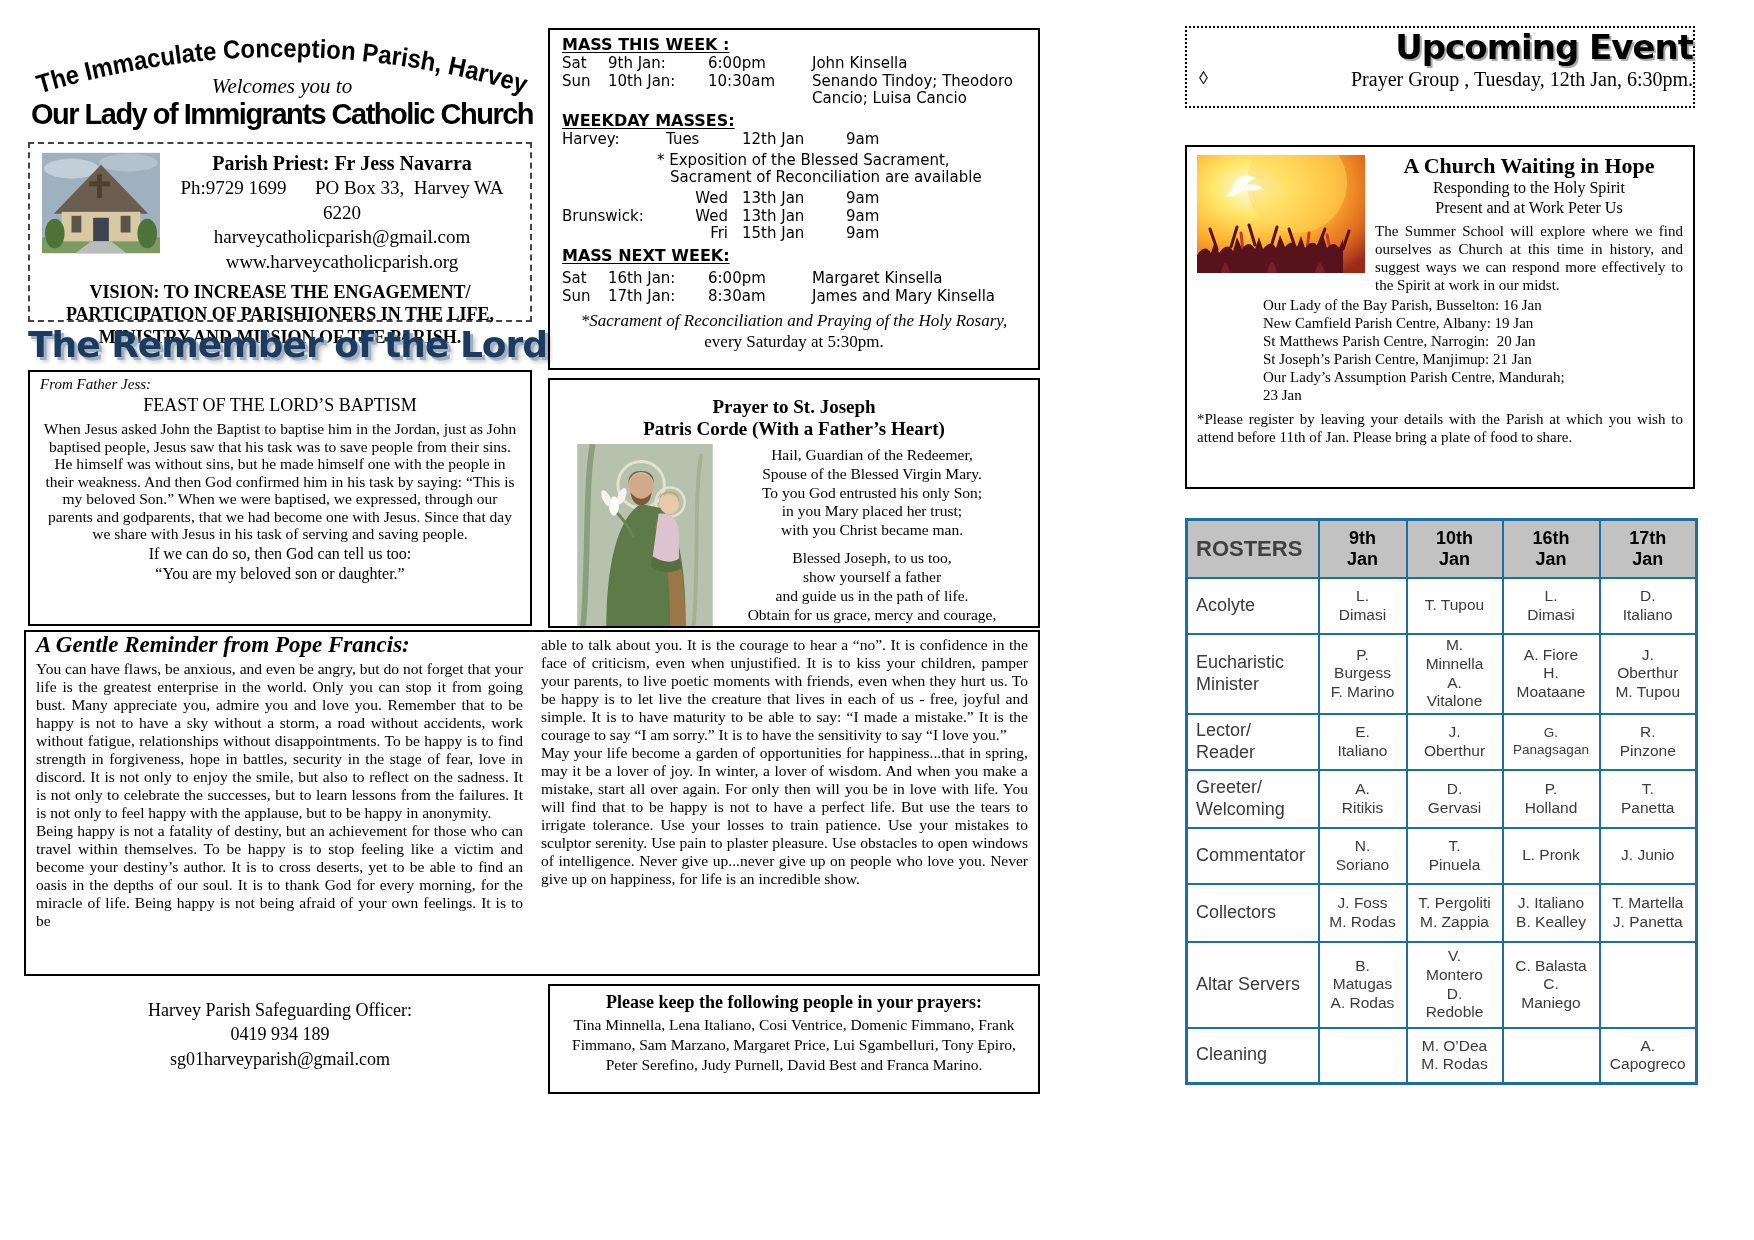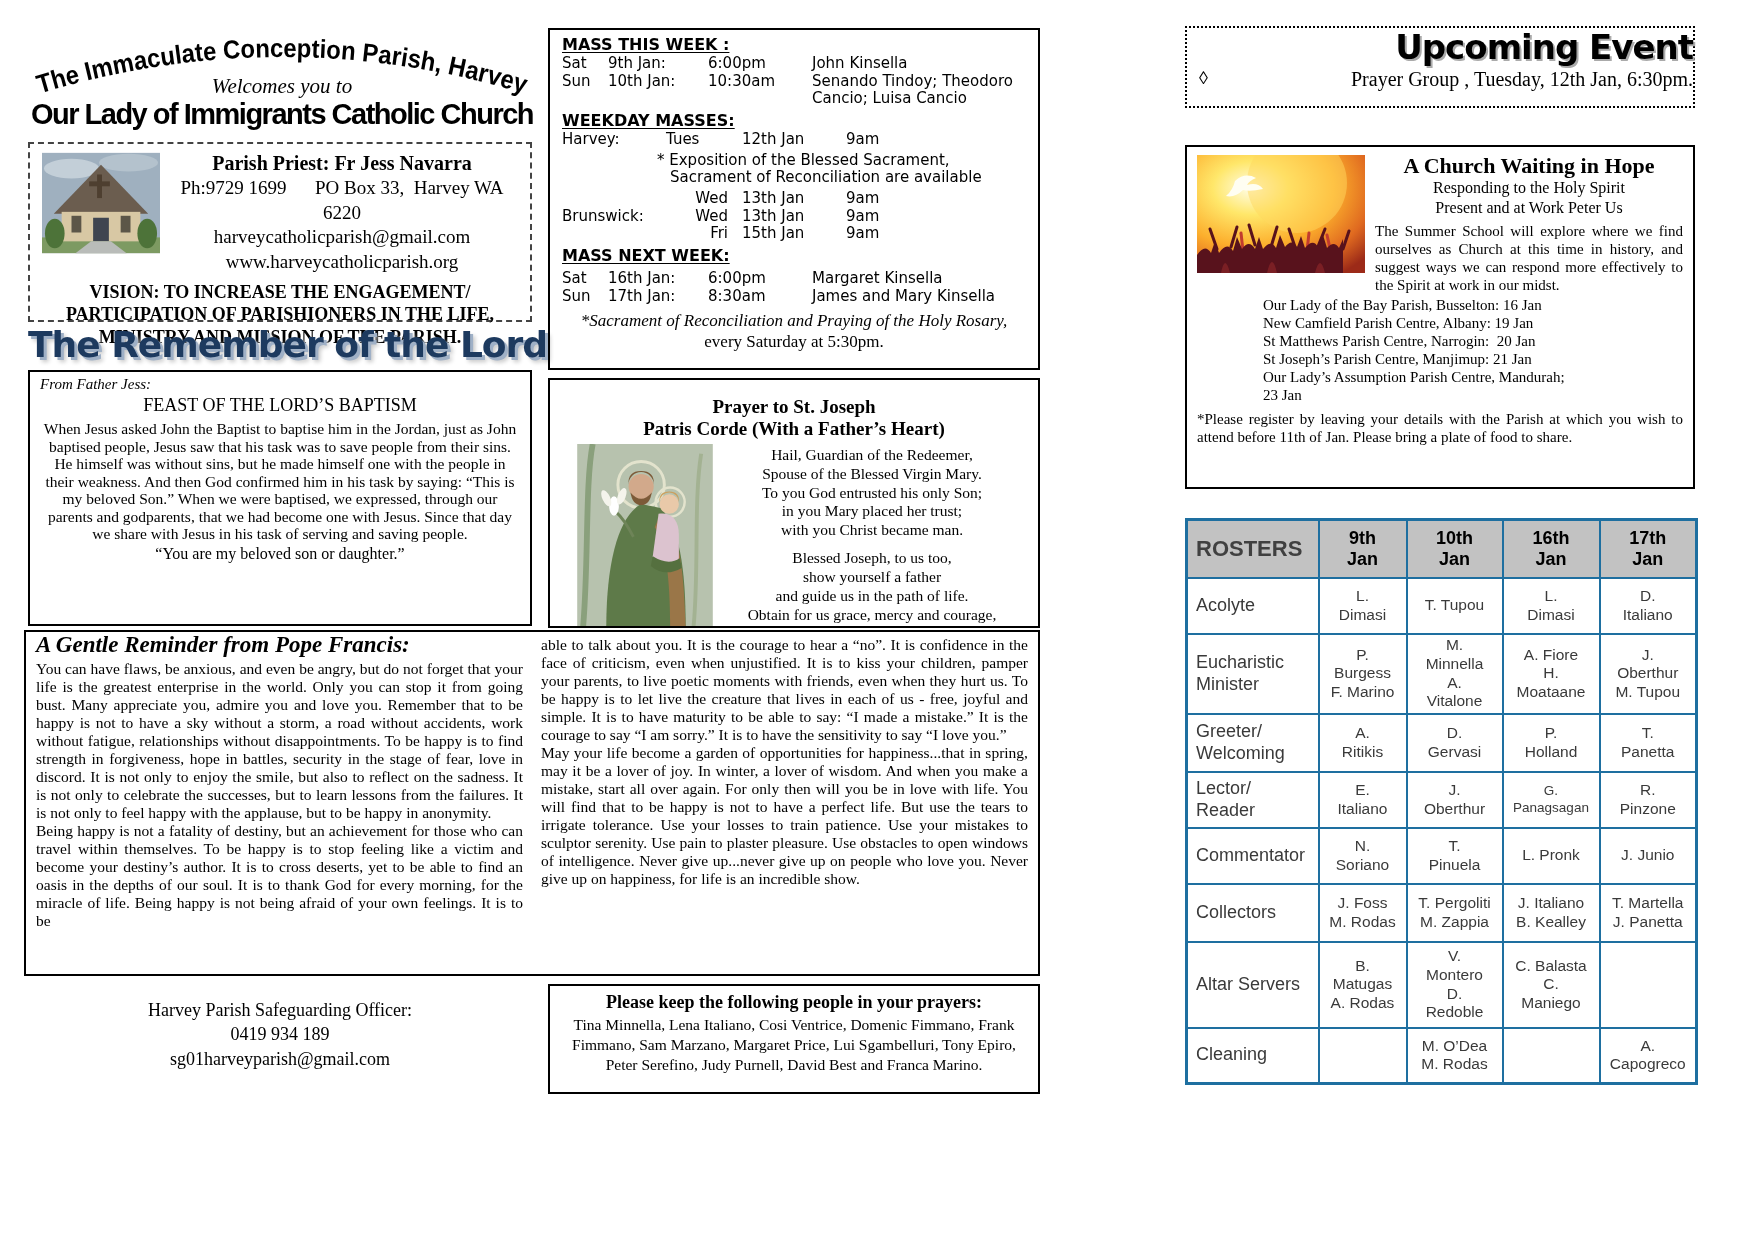--- a/index.html
+++ b/index.html
@@ -155,20 +155,21 @@
     </div>
     <div class="vb-vision">VISION:  TO INCREASE THE ENGAGEMENT/ PARTICIPATION OF PARISHIONERS IN THE LIFE, MINISTRY AND MISSION OF THE PARISH.</div>
   </div>
 
   <div class="feast-title">The Remember of the Lord</div>
 
   <div class="jess-box">
     <div class="jess-head">From Father Jess:</div>
     <div class="jess-sub">FEAST OF THE LORD’S BAPTISM</div>
     <div class="jess-body">When Jesus asked John the Baptist to baptise him in the Jordan, just as John baptised people, Jesus saw that his task was to save people from their sins. He himself was without sins, but he made himself one with the people in their weakness. And then God confirmed him in his task by saying: “This is my beloved Son.” When we were baptised, we expressed, through our parents and godparents, that we had become one with Jesus. Since that day we share with Jesus in his task of serving and saving people.</div>
+    <div class="jess-tail">If we can do so, then God can tell us too:</div>
     <div class="jess-tail">“You are my beloved son or  daughter.”</div>
   </div>
 
   <div class="pope-box">
     <div class="pope-cols">
       <div class="pope-col">
         <div class="pope-head">A Gentle Reminder from Pope Francis:</div>
         <p class="just">You can have flaws, be anxious, and even be angry, but do not forget that your life is the greatest enterprise in the world. Only you can stop it from going bust. Many appreciate you, admire you and love you. Remember that to be happy is not to have a sky without a storm, a road without accidents, work without fatigue, relationships without disappointments. To be happy is to find strength in forgiveness, hope in battles, security in the stage of fear, love in discord. It is not only to enjoy the smile, but also to reflect on the sadness. It is not only to celebrate the successes, but to learn lessons from the failures. It is not only to feel happy with the applause, but to be happy in anonymity.</p>
         <p class="just">Being happy is not a fatality of destiny, but an achievement for those who can travel within themselves. To be happy is to stop feeling like a victim and become your destiny’s author. It is to cross deserts, yet to be able to find an oasis in the depths of our soul. It is to thank God for every morning, for the miracle of life. Being happy is not being afraid of your  own feelings. It is to be</p>
       </div>
@@ -396,43 +397,43 @@
 Minnella
 A.
 Vitalone</td>
         <td class="r-cell">A. Fiore
 H.
 Moataane</td>
         <td class="r-cell">J.
 Oberthur
 M. Tupou</td>
       </tr>
+      <tr style="height:56px">
+        <td class="r-label">Lector/
+Reader</td>
+        <td class="r-cell">E.
+Italiano</td>
+        <td class="r-cell">J.
+Oberthur</td>
+        <td class="r-cell" style="font-size:13.5px">G.
+Panagsagan</td>
+        <td class="r-cell">R.
+Pinzone</td>
+      </tr>
       <tr style="height:58px">
         <td class="r-label">Greeter/
 Welcoming</td>
         <td class="r-cell">A.
 Ritikis</td>
         <td class="r-cell">D.
 Gervasi</td>
         <td class="r-cell">P.
 Holland</td>
         <td class="r-cell">T.
 Panetta</td>
-      </tr>
-      <tr style="height:56px">
-        <td class="r-label">Lector/
-Reader</td>
-        <td class="r-cell">E.
-Italiano</td>
-        <td class="r-cell">J.
-Oberthur</td>
-        <td class="r-cell" style="font-size:13.5px">G.
-Panagsagan</td>
-        <td class="r-cell">R.
-Pinzone</td>
       </tr>
       <tr style="height:56px">
         <td class="r-label">Commentator</td>
         <td class="r-cell">N.
 Soriano</td>
         <td class="r-cell">T.
 Pinuela</td>
         <td class="r-cell">L. Pronk</td>
         <td class="r-cell">J. Junio</td>
       </tr>

